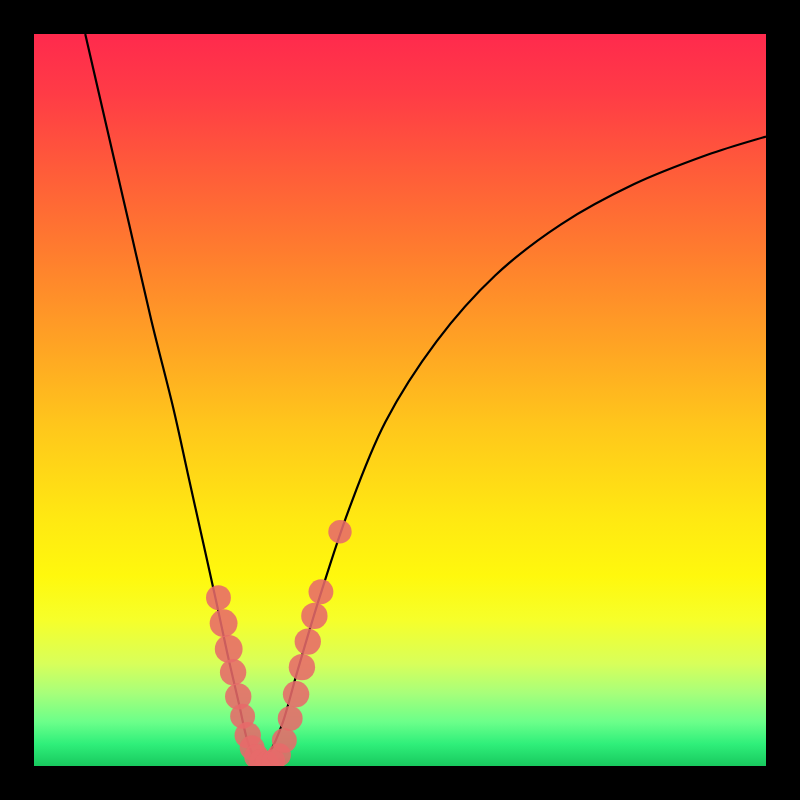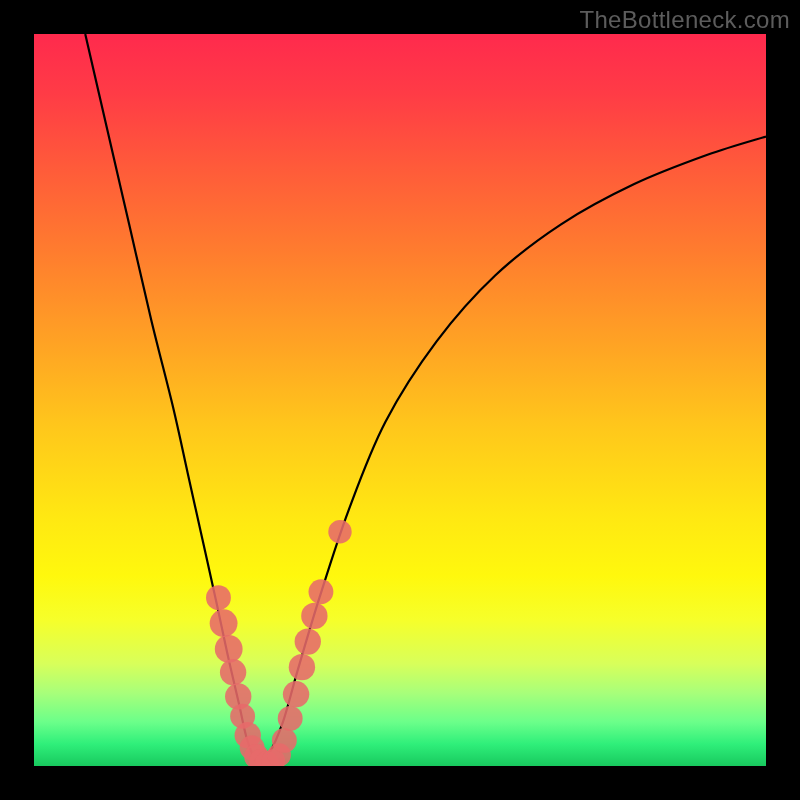--- a/index.html
+++ b/index.html
@@ -56,21 +56,20 @@
     top: 0;
     left: 0;
     width: 732px;
     height: 732px;
   }
 </style>
 </head>
 <body>
 
 <div class="frame">
-  <div class="watermark">TheBottleneck.com</div>
 
   <div class="plot-area">
     <svg class="curve" viewBox="0 0 732 732">
       <g id="curve-group">
           <path d="M 51.24 0.00 C 54.90 15.86, 65.88 63.44, 73.20 95.16 C 80.52 126.88, 87.84 158.60, 95.16 190.32 C 102.48 222.04, 109.80 254.98, 117.12 285.48 C 124.44 315.98, 132.98 347.70, 139.08 373.32 C 145.18 398.94, 148.84 417.24, 153.72 439.20 C 158.60 461.16, 163.48 483.12, 168.36 505.08 C 173.24 527.04, 178.73 551.44, 183.00 570.96 C 187.27 590.48, 190.32 605.73, 193.98 622.20 C 197.64 638.67, 201.91 656.36, 204.96 669.78 C 208.01 683.20, 209.84 693.81, 212.28 702.72 C 214.72 711.63, 217.77 718.70, 219.60 723.22 C 221.43 727.73, 222.65 728.71, 223.26 729.80" fill="none" stroke="#000000" stroke-width="2.2"></path>
           <path d="M 223.26 729.80 C 225.09 728.34, 229.97 727.97, 234.24 721.02 C 238.51 714.07, 244.00 702.11, 248.88 688.08 C 253.76 674.05, 257.42 657.58, 263.52 636.84 C 269.62 616.10, 276.94 590.48, 285.48 563.64 C 294.02 536.80, 303.78 505.08, 314.76 475.80 C 325.74 446.52, 336.72 416.02, 351.36 387.96 C 366.00 359.90, 384.30 331.84, 402.60 307.44 C 420.90 283.04, 440.42 261.08, 461.16 241.56 C 481.90 222.04, 503.86 205.57, 527.04 190.32 C 550.22 175.07, 575.84 161.65, 600.24 150.06 C 624.64 138.47, 651.48 128.71, 673.44 120.78 C 695.40 112.85, 722.24 105.53, 732.00 102.48" fill="none" stroke="#000000" stroke-width="2.2"></path>
         </g>
       <g id="marker-group">
           <circle cx="184.46" cy="563.64" r="12.44" fill="#e76a6a" fill-opacity="0.88"></circle>
           <circle cx="189.59" cy="589.26" r="13.91" fill="#e76a6a" fill-opacity="0.88"></circle>

